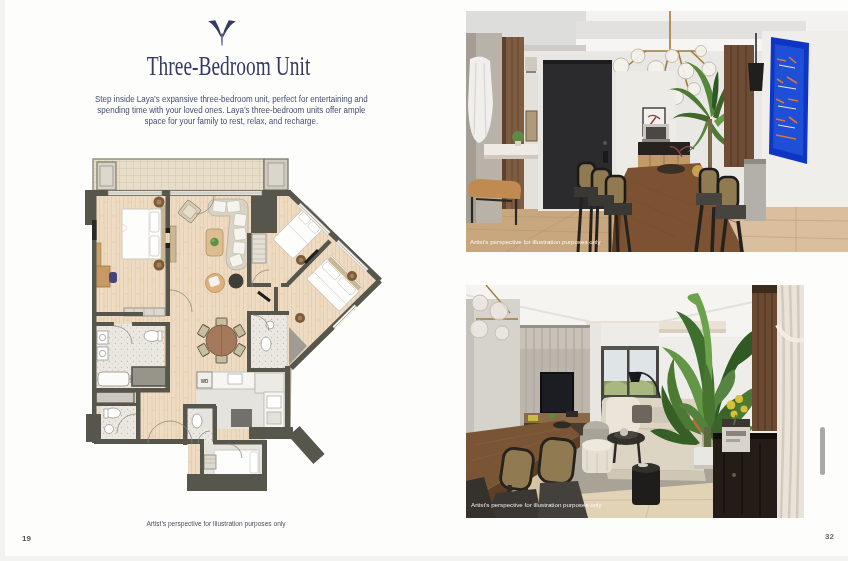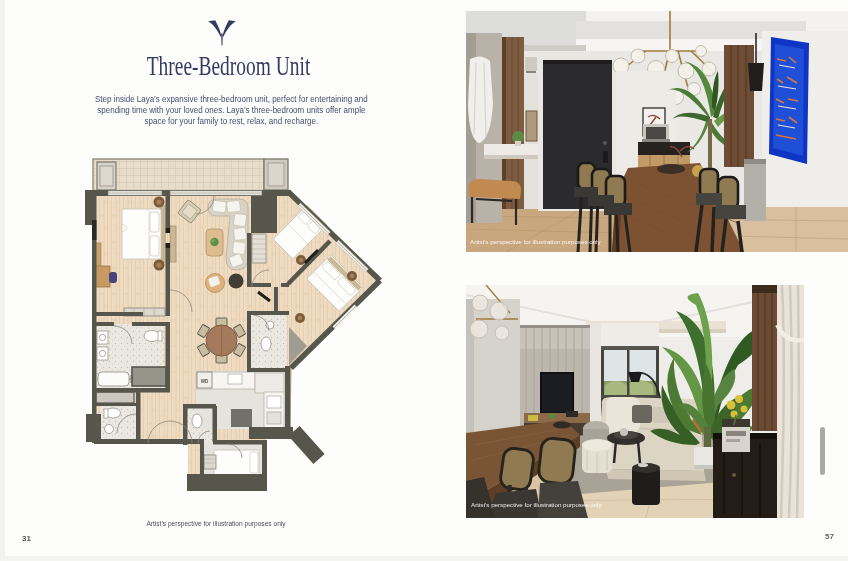--- a/index.html
+++ b/index.html
@@ -416,23 +416,23 @@
 <path d="M198,443 A12,12 0 0 1 210,431"></path>
 
 <path d="M228,444 A14,14 0 0 1 242,458"></path>
 
 <path d="M214,196 A18,18 0 0 1 196,214"></path>
 </g>
 </svg>
 
 <div class="abs" style="left:56px;top:519.5px;width:320px;text-align:center;color:#50505a;font-size:6.6px">Artist’s perspective for illustration purposes only</div>
 
-<div class="abs" style="left:22px;top:534px;color:#555559;font-size:8px;font-weight:bold">31</div>
-
-<div class="abs" style="left:825px;top:531.5px;color:#66666a;font-size:8px;font-weight:bold">57</div>
+<div class="abs" style="left:22px;top:534px;color:#555559;font-size:8px;font-weight:bold">19</div>
+
+<div class="abs" style="left:825px;top:531.5px;color:#66666a;font-size:8px;font-weight:bold">32</div>
 
 <div class="abs" style="left:820px;top:427px;width:5px;height:48px;background:#a8a8a8;border-radius:3px"></div>
 
 <svg class="abs" style="left:466px;top:11px" width="382" height="241" viewBox="0 0 382 241">
 
 <rect x="0" y="0" width="382" height="241" fill="#eae8e4"></rect>
 
 <g>
       <rect x="0" y="0" width="382" height="40" fill="#f3f2f0"></rect>
       <rect x="0" y="0" width="120" height="34" fill="#dddddb"></rect>

